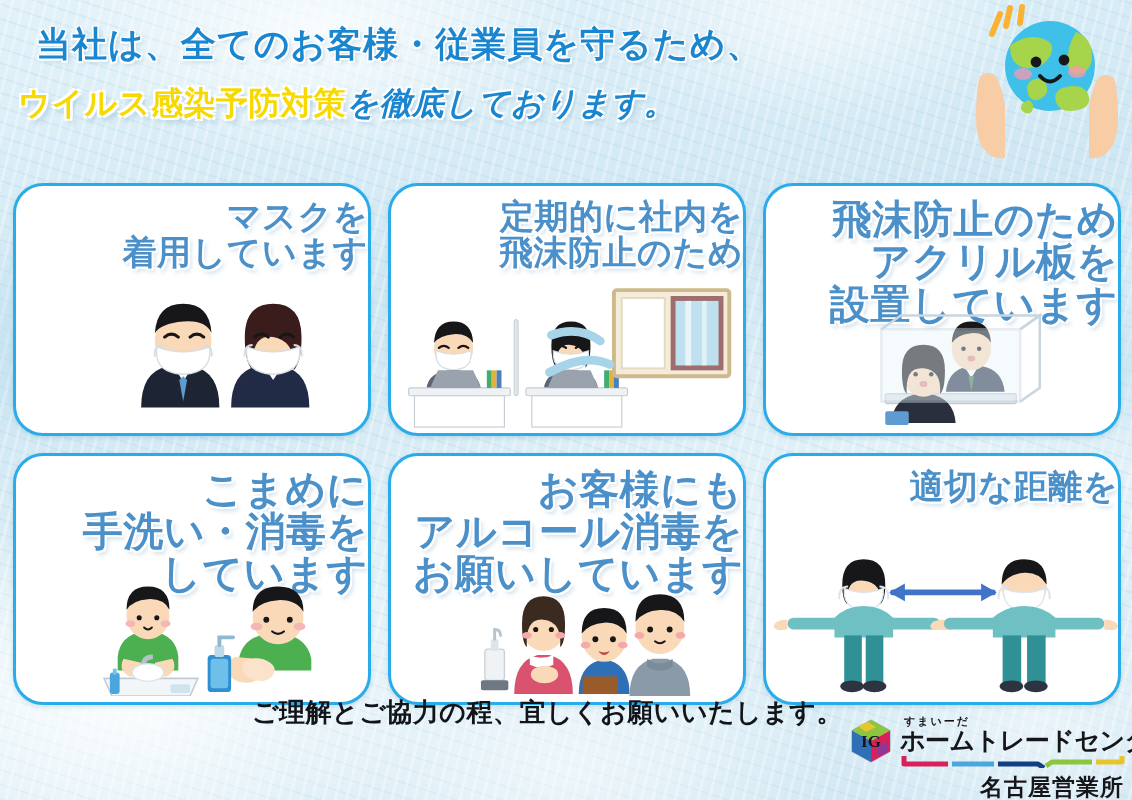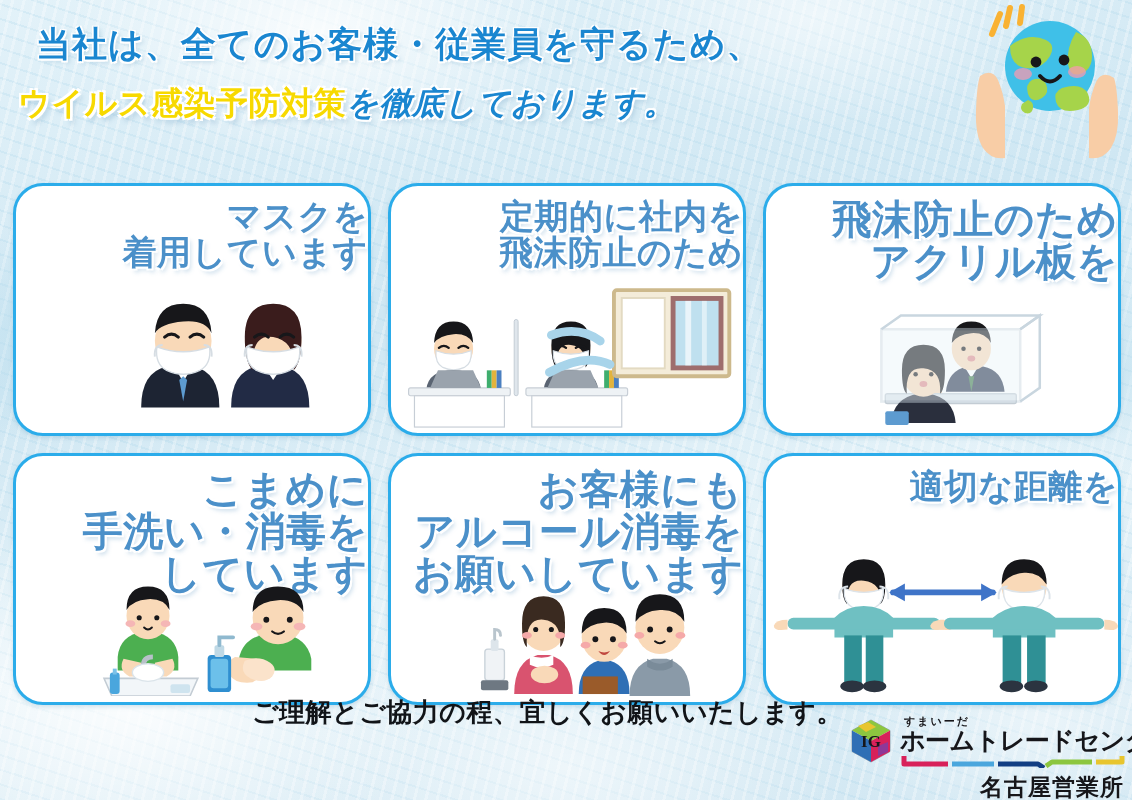--- a/index.html
+++ b/index.html
@@ -325,20 +325,21 @@
             <path d="M224 84 q-26 -12 -62 8"></path>
           </g>
         </svg>
       </div>
     </div>
 
     <div class="card">
       <div class="card-text t3">
         <span class="ln">飛沫防止のため</span>
         <span class="ln">アクリル板を</span>
+        <span class="ln">設置しています</span>
       </div>
       <div class="card-art art3">
         <svg viewBox="0 0 360 120" width="100%" height="100%" preserveAspectRatio="xMidYMax meet">
           <g transform="translate(108,0)">
 
             <path d="M76 84 q2 -22 22 -26 l16 0 q20 4 22 26z" fill="#2b3650"></path>
             <path d="M96 60 l6 10 l6 -10z" fill="#ffffff"></path>
             <path d="M99 68 l3 16 l3 -16z" fill="#3f7a4a"></path>
             <ellipse cx="102" cy="40" rx="20" ry="22" fill="#f9d9b8"></ellipse>
             <path d="M82 34 q1 -22 20 -22 q19 0 20 22 q-6 -11 -20 -10 q-14 1 -20 10z" fill="#17171a"></path>

